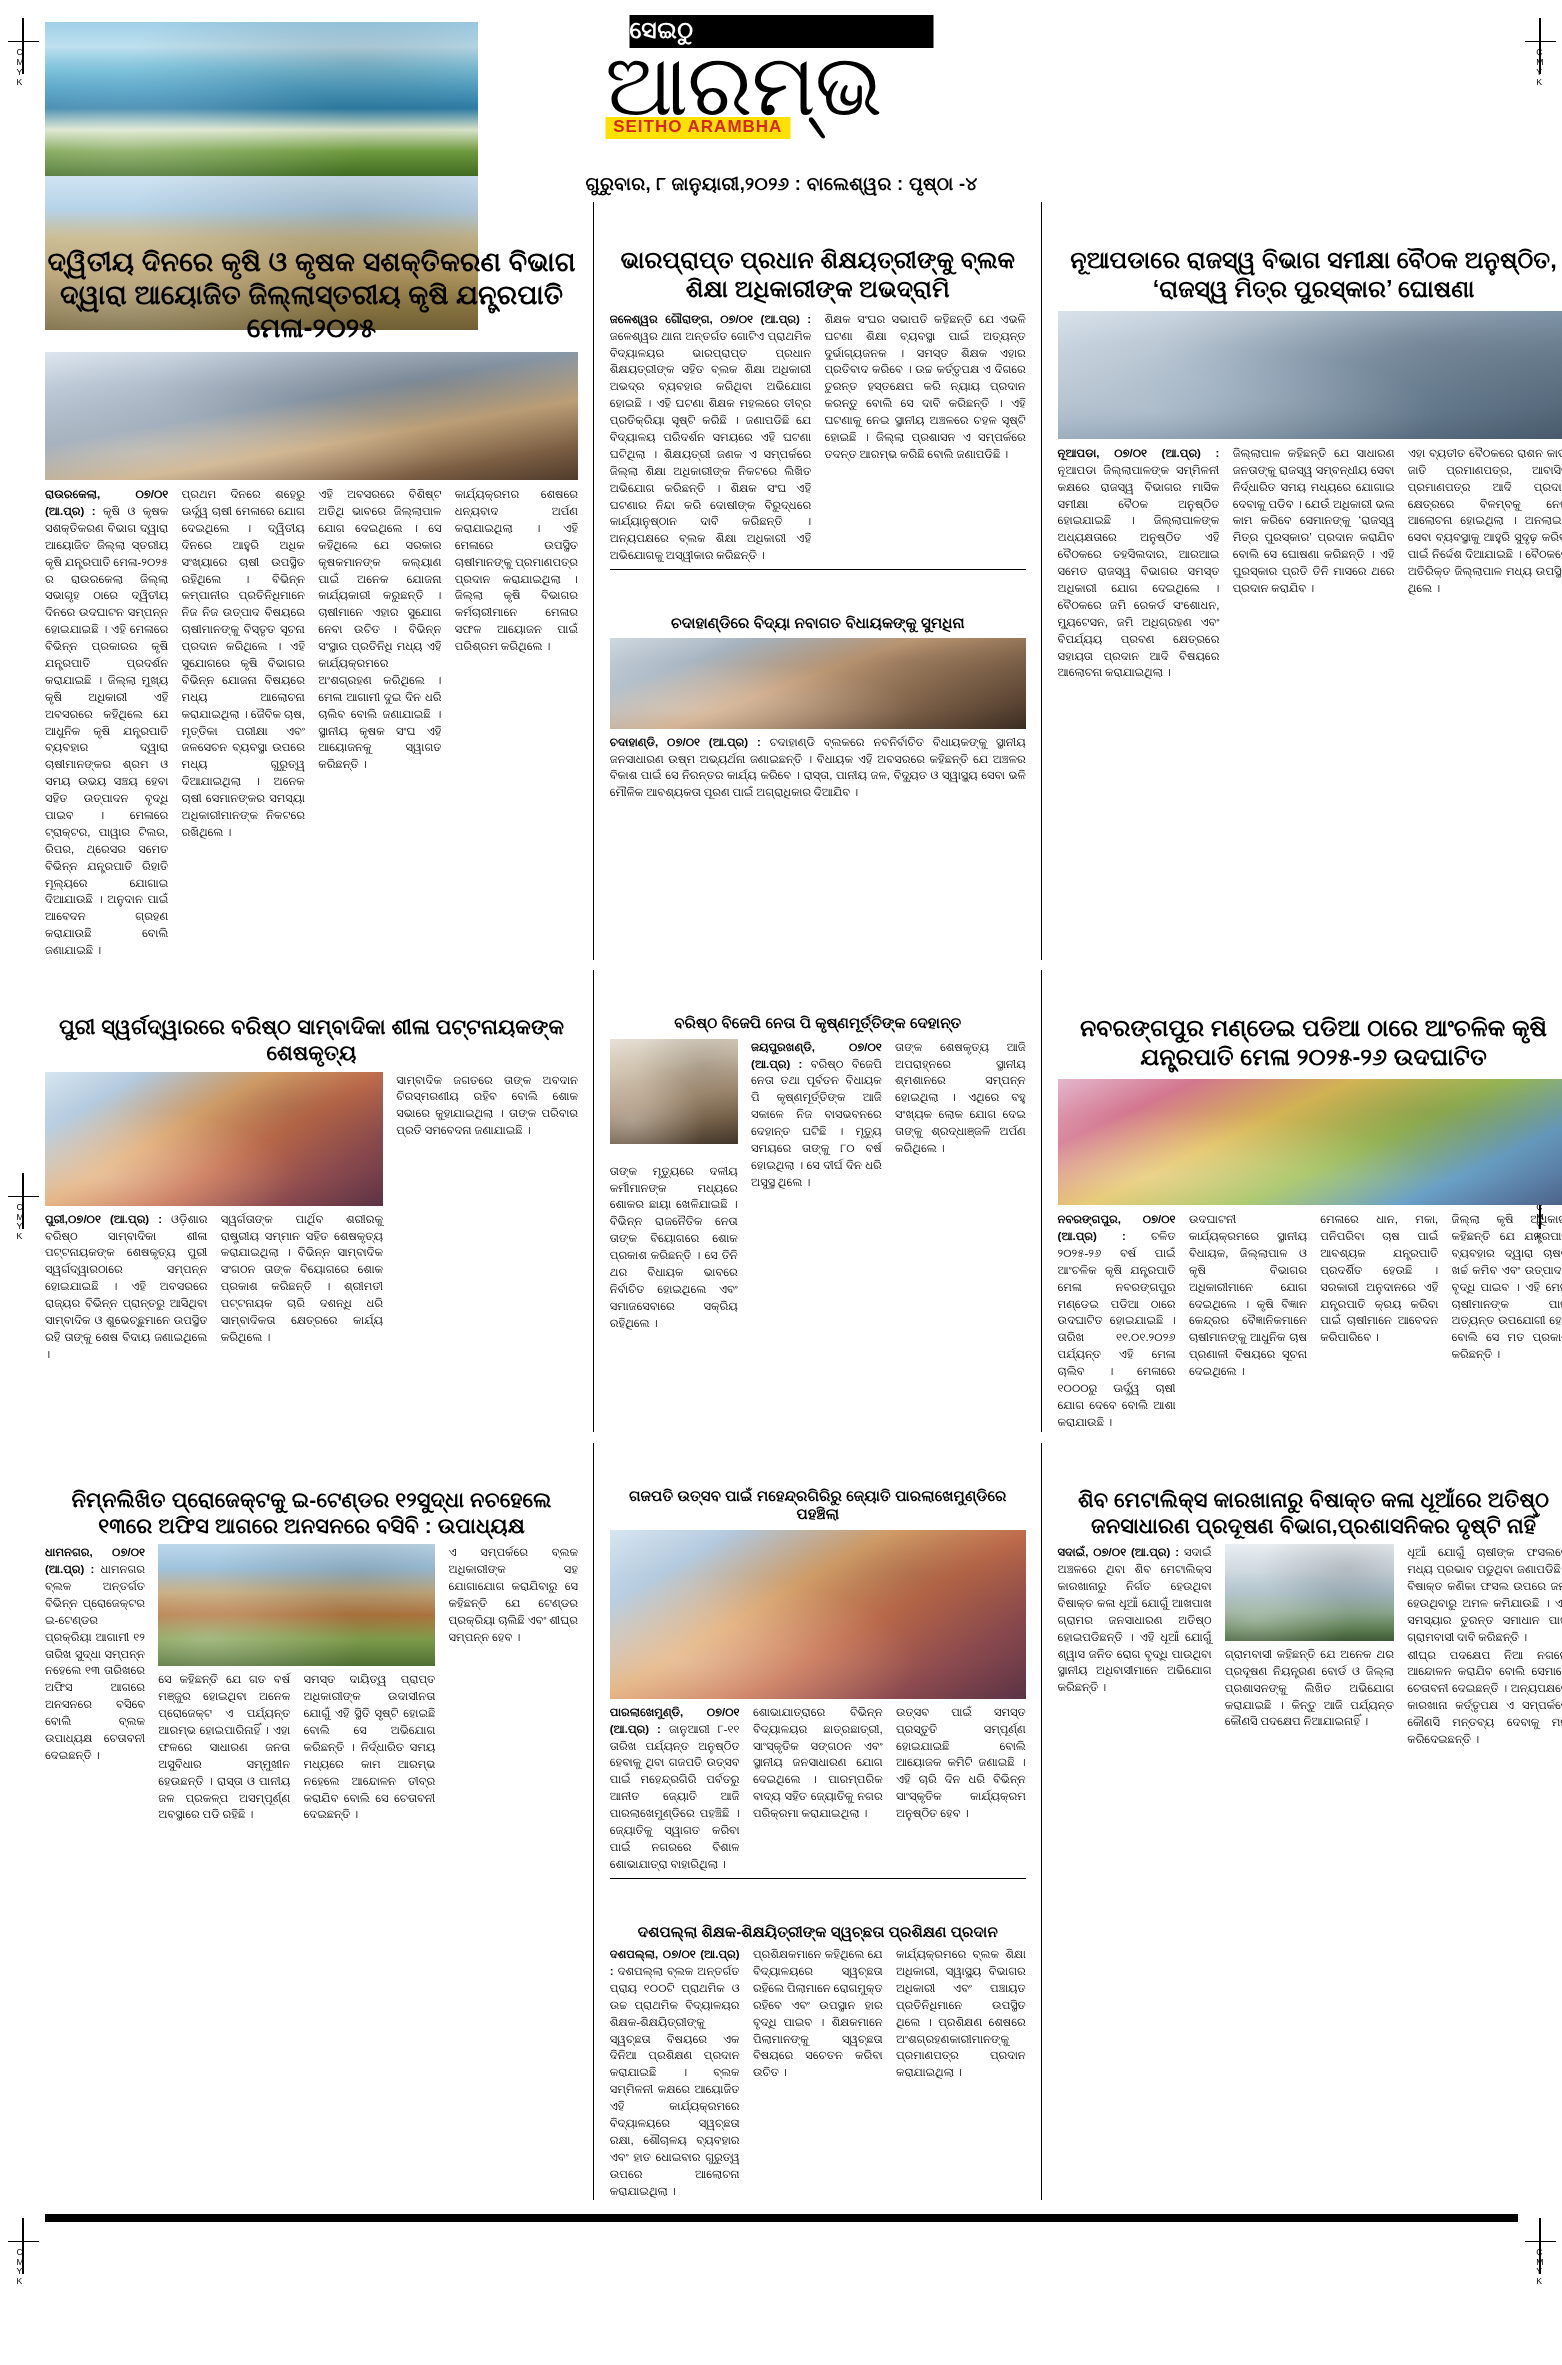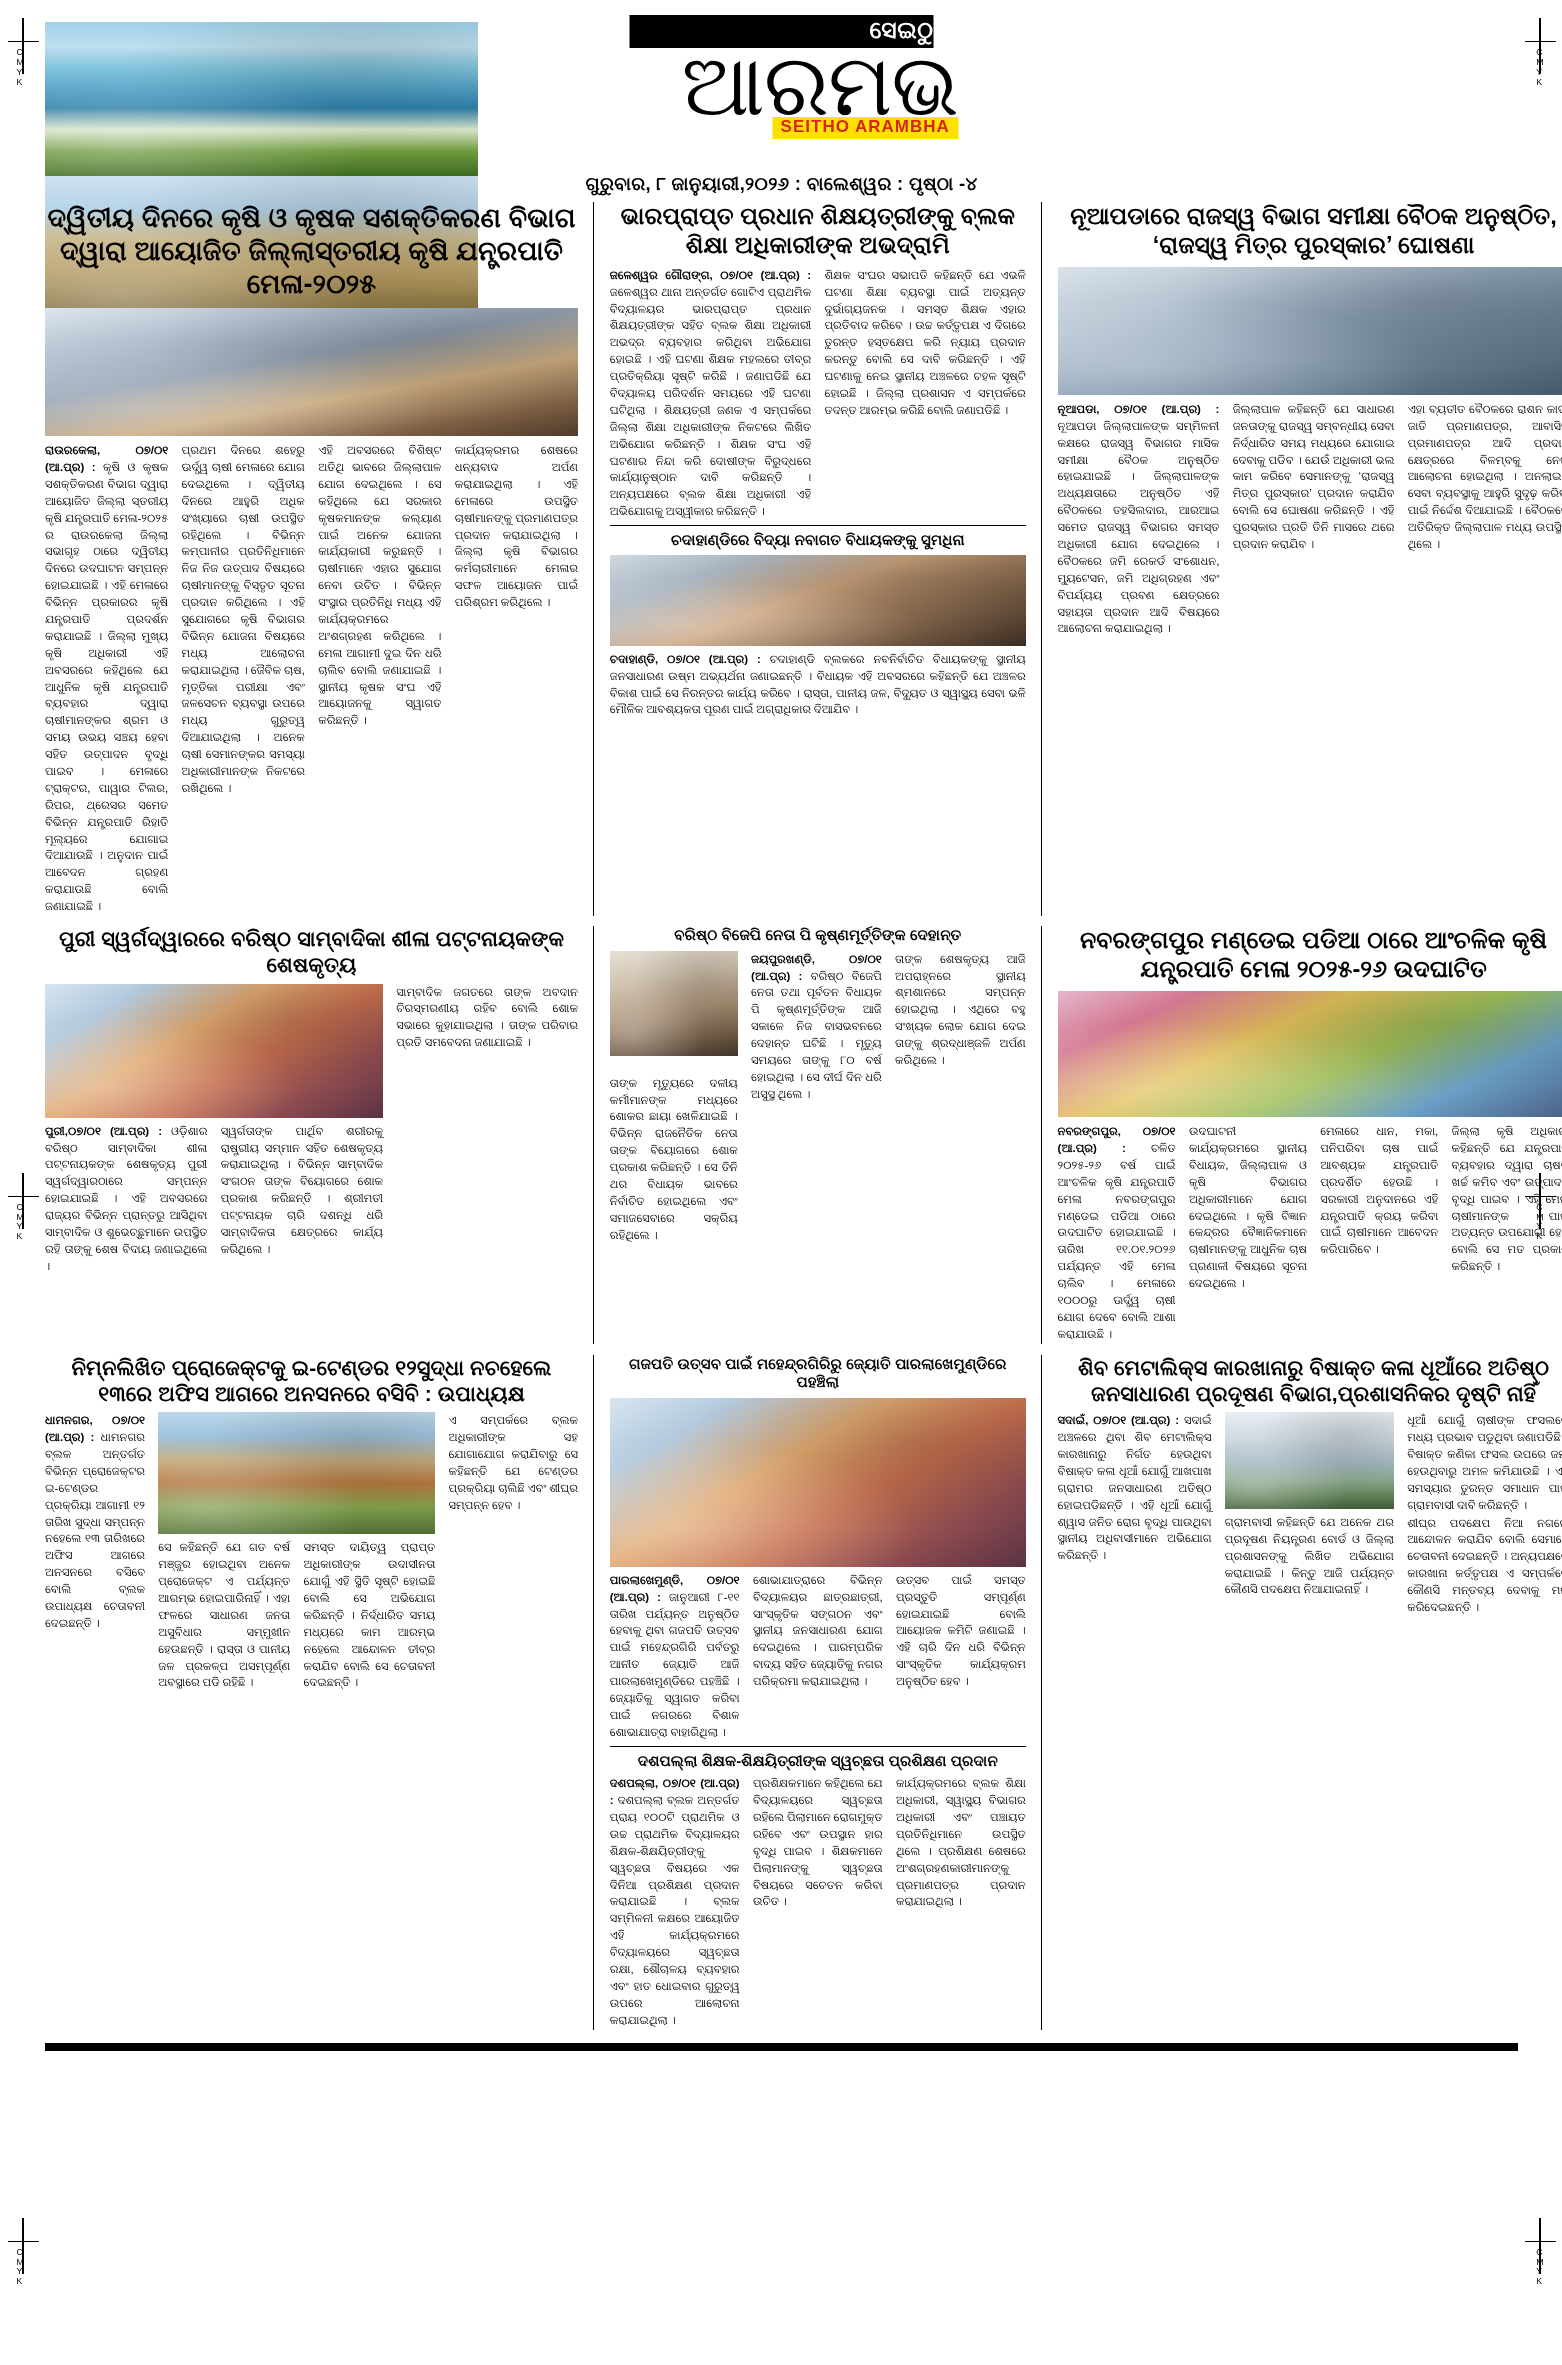--- a/index.html
+++ b/index.html
@@ -19,21 +19,21 @@
   .cmyk{position:absolute;left:11.3px;top:30px;font-size:8.7px;line-height:9.7px;
         letter-spacing:0;color:#000;font-family:"Liberation Sans",sans-serif;}
   .cmyk span{display:block;}
   .regmark.mirror .cmyk{left:14.3px;}
 
   
   .masthead{position:relative;height:202px;margin:0 45px;}
   .mast-img{position:absolute;top:21.5px;height:154px;overflow:hidden;}
   .mast-left{left:0;width:433px;}
   .mast-right{right:0;width:433px;}
-  .mast-center{position:absolute;left:50%;transform:translateX(-50%);top:15.4px;width:353px;text-align:right;}
+  .mast-center{position:absolute;left:50%;transform:translateX(-50%);top:15.4px;width:353px;text-align:left;}
   .seitho-bar{background:#000;color:#fff;font-size:23.6px;font-weight:bold;line-height:1.05;
               padding:3.1px 0 5.1px 0;letter-spacing:0.5px;width:304px;margin:0 auto;}
   .arambha{font-size:86px;font-weight:normal;line-height:0.92;letter-spacing:-1px;margin-top:-2px;}
   .translit{display:inline-block;background:#ffe100;color:#d6261f;font-weight:bold;
             font-size:17px;letter-spacing:1px;padding:0.5px 8.2px 1.5px 8.2px;margin-top:-22.5px;
             position:relative;z-index:3;}
   .dateline{position:absolute;left:50%;transform:translateX(-50%);top:173px;white-space:nowrap;
             font-size:18.4px;font-weight:bold;letter-spacing:0.3px;}
 
   
@@ -61,21 +61,21 @@
   .ph-school{background:
      linear-gradient(180deg,#bdd7ea 0%,#9fc3dc 20%,#c6ab7e 40%,#b2763f 58%,#7d9b4a 78%,#4f6f33 100%);}
   .ph-proc{background:
      linear-gradient(150deg,#d7e6f0 0%,#b4cade 18%,#e0a86f 40%,#c66f4e 60%,#8d4b4f 80%,#5a3244 100%);}
   .ph-cap{font-size:0;}
 
   
   .body-wrap{margin:0 45px;position:relative;}
   .rule-thin{height:1px;background:#000;margin:4.1px 0 5.1px 0;}
 
-  .hl{font-weight:bold;text-align:center;line-height:1.22;letter-spacing:0.1px;}
+  .hl{font-weight:bold;text-align:center;line-height:1.22;letter-spacing:0.1px;margin-top:44px;}
   .hl-1{font-size:27px;}
   .hl-2{font-size:23.6px;}
   .hl-3{font-size:21px;}
   .hl-4{font-size:15px;}
 
   .cols{display:flex;gap:13.3px;}
   .col{flex:1;min-width:0;}
 
   .txt{font-size:11.5px;line-height:1.47;text-align:justify;
        text-justify:inter-word;word-spacing:-0.3px;hyphens:none;}

